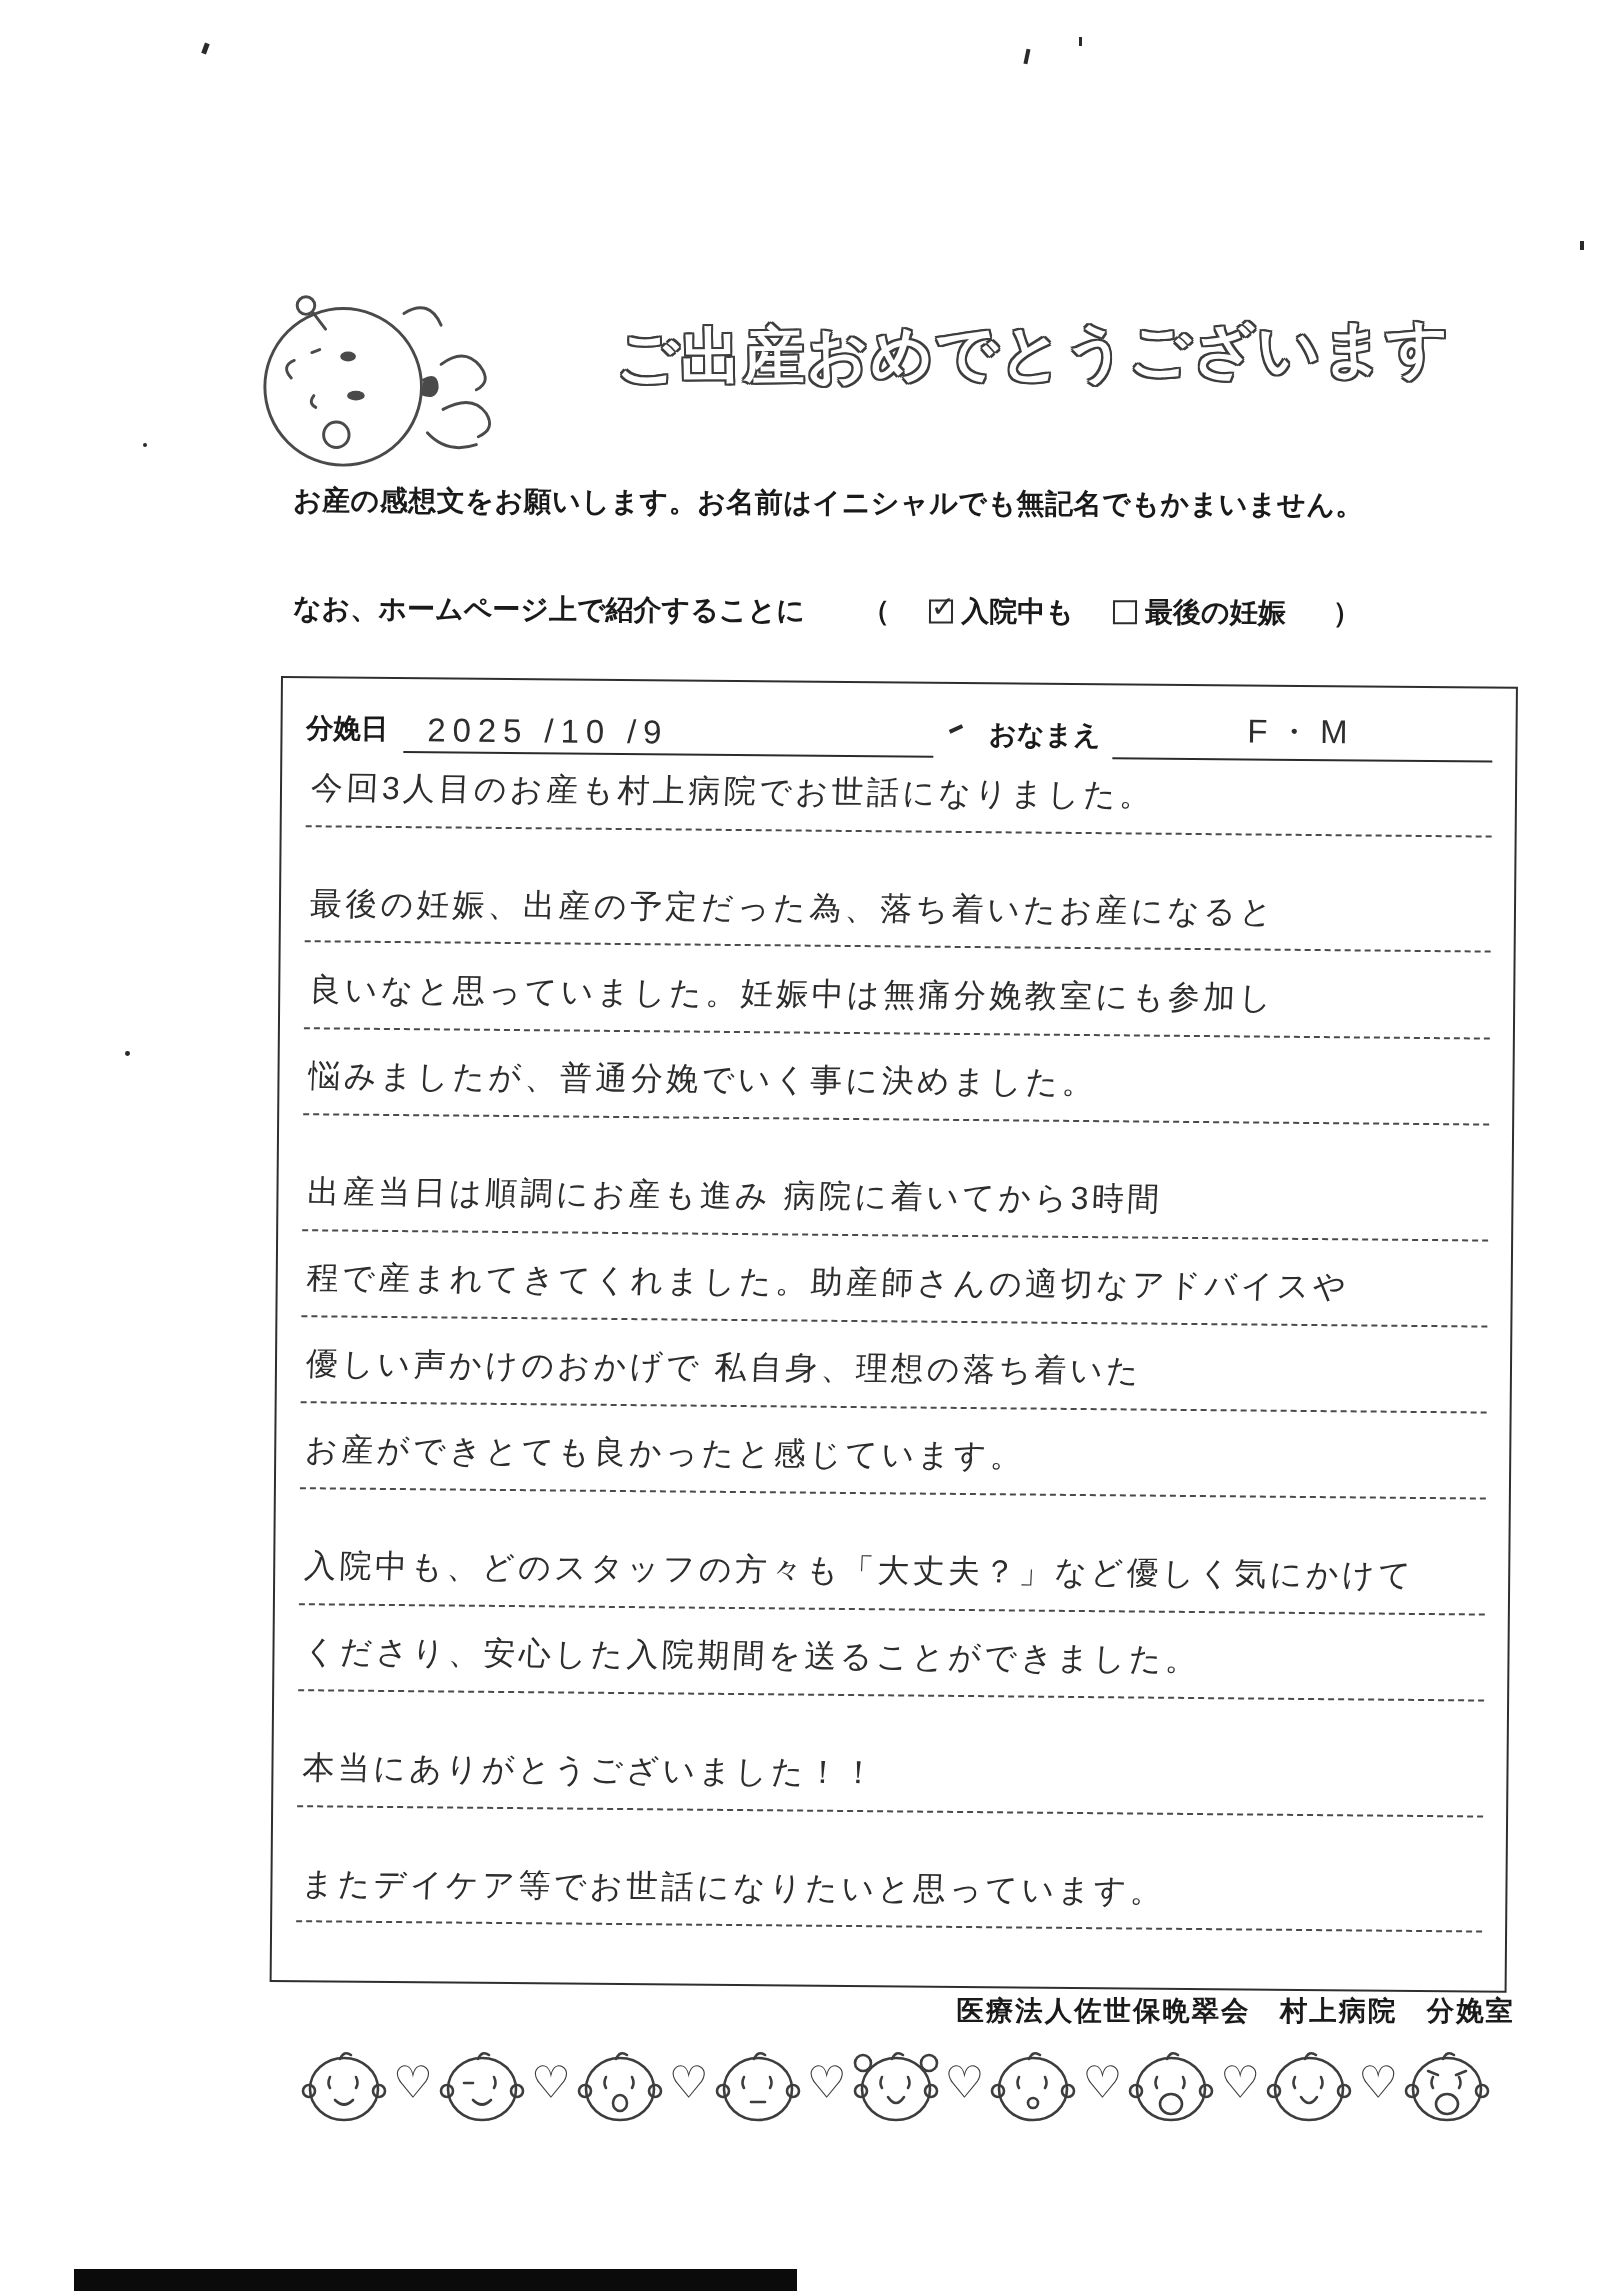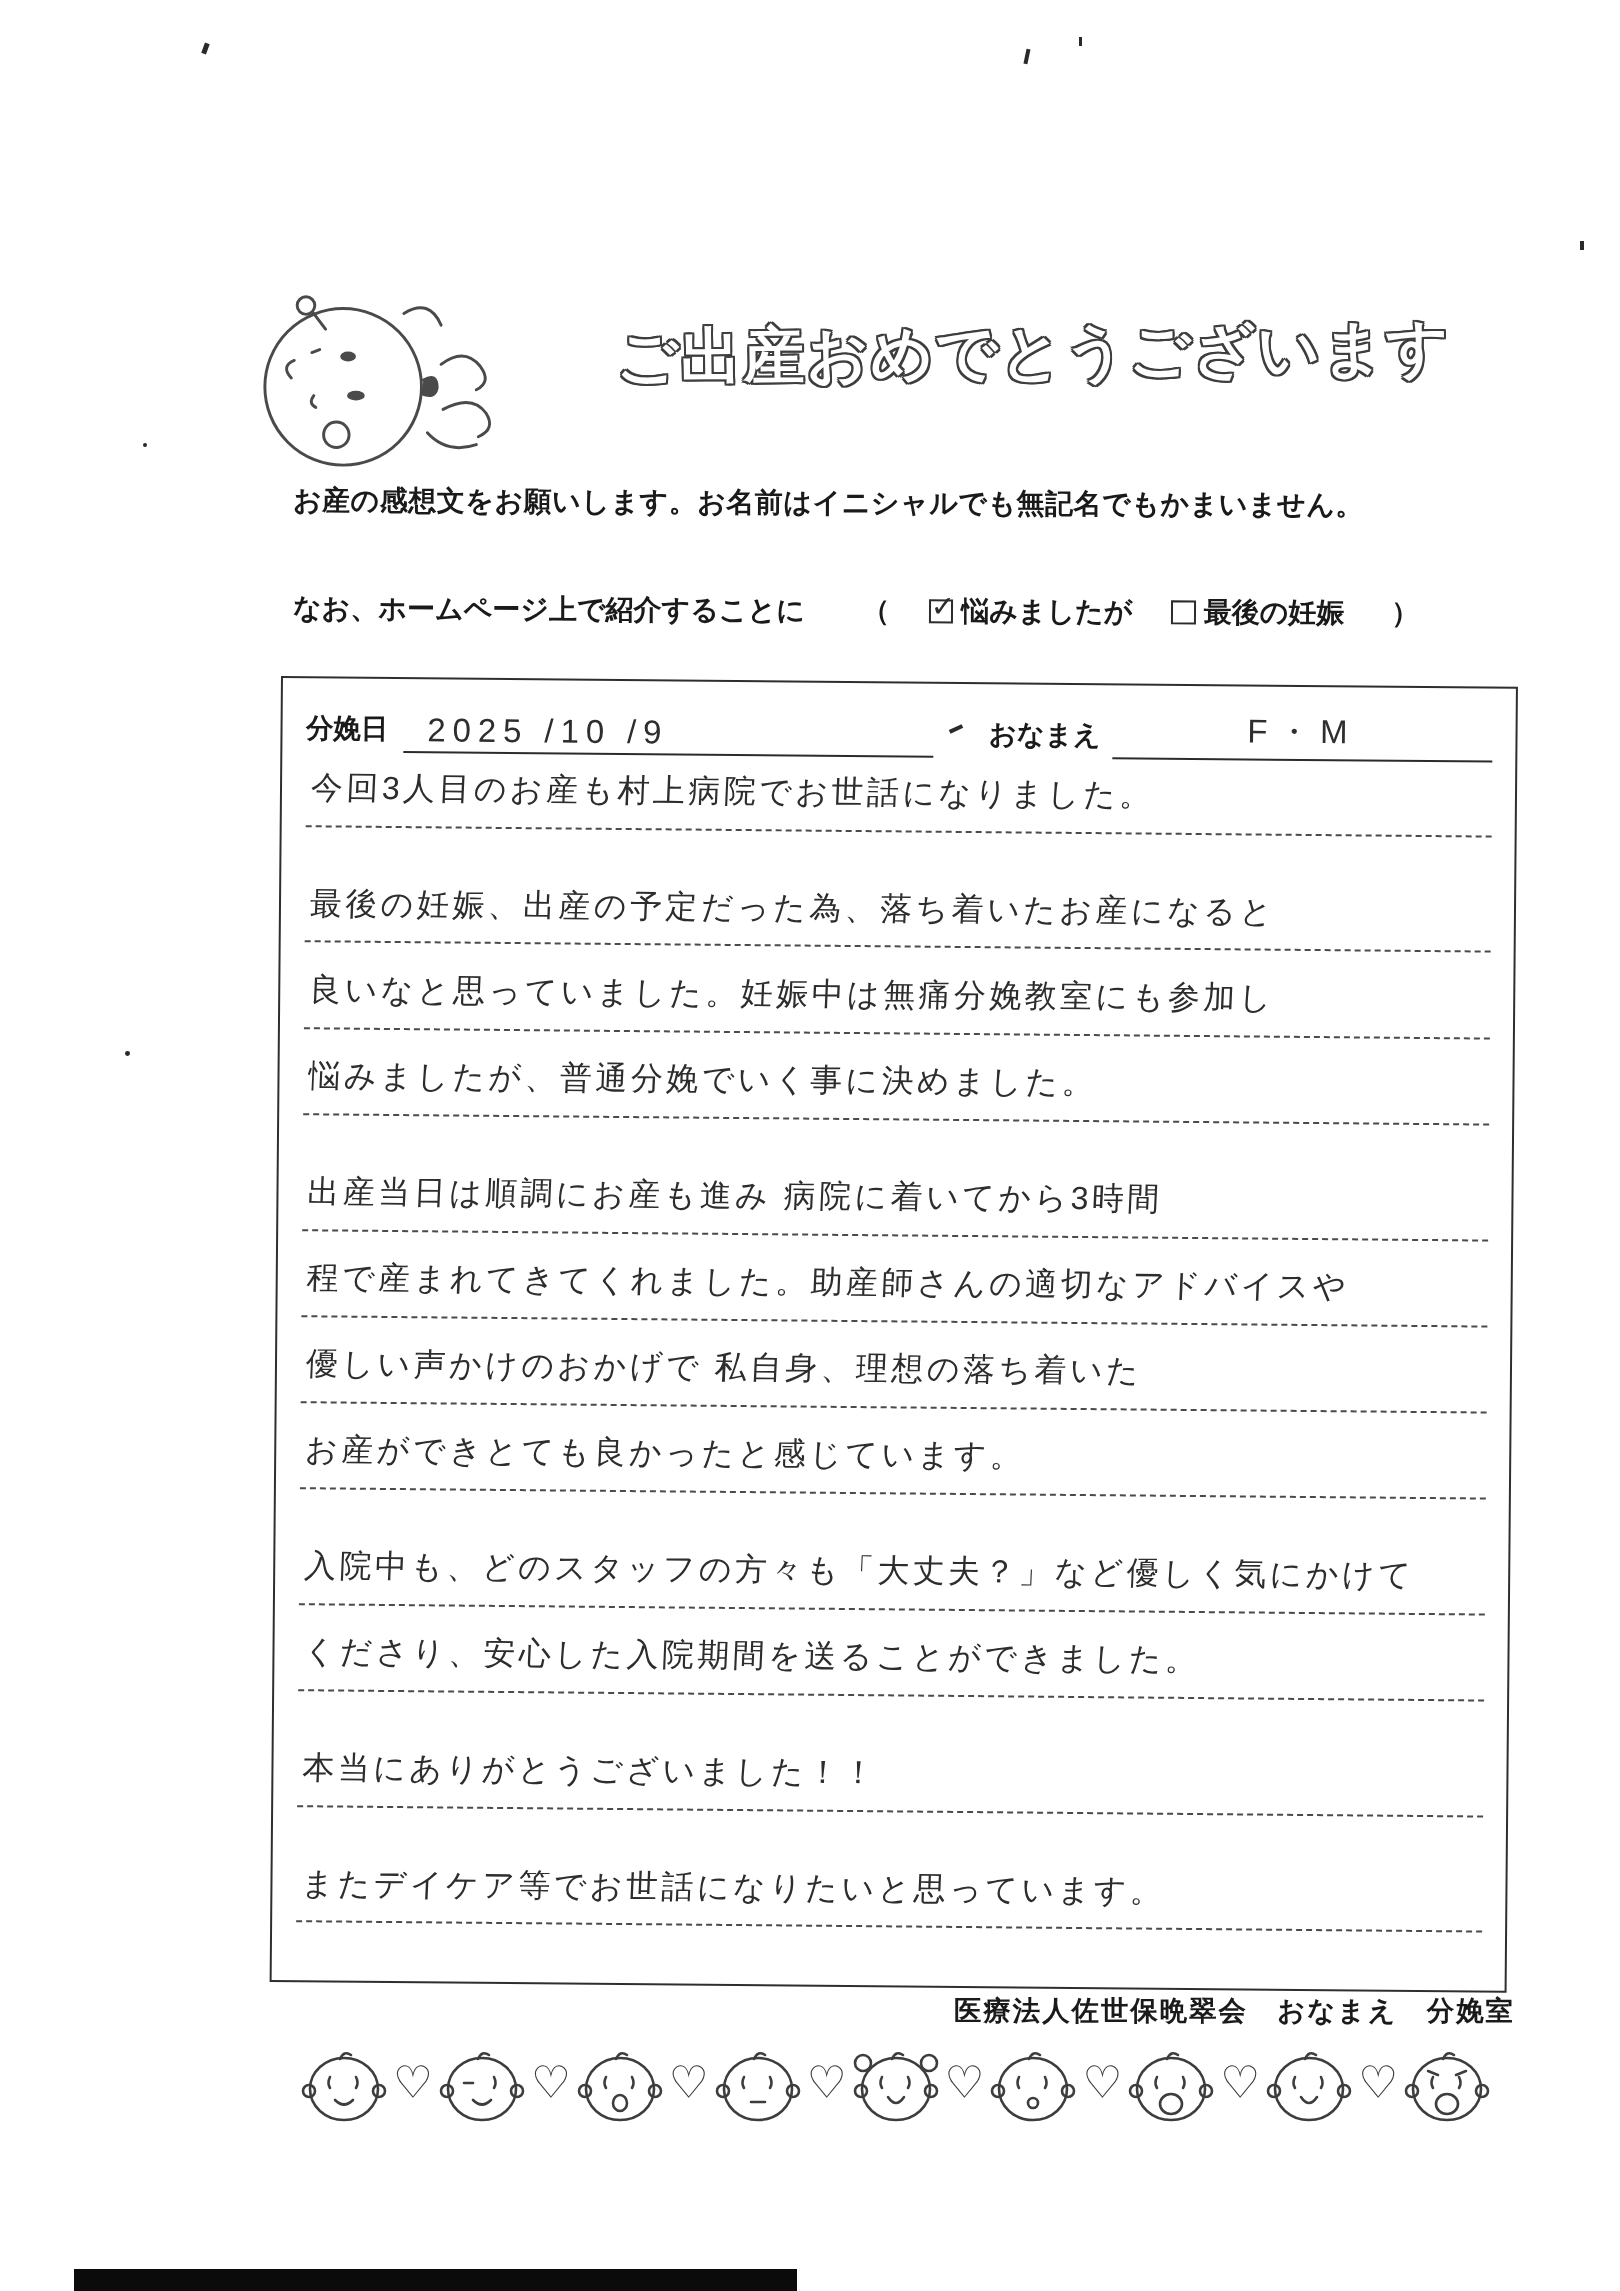--- a/index.html
+++ b/index.html
@@ -88,21 +88,21 @@
 
   <div class="intro">お産の感想文をお願いします。お名前はイニシャルでも無記名でもかまいません。</div>
 
   <div class="consent">
     <span>なお、ホームページ上で紹介することに</span>
     <span class="paren-open">（</span>
     <span class="cb-group">
       <span class="cb">
           <span class="tick">✓</span>
         </span>
-      <span>悩みましたが</span>
+      <span>入院中も</span>
     </span>
     <span class="cb-group">
       <span class="cb"></span>
       <span>最後の妊娠</span>
     </span>
     <span class="paren-close">）</span>
   </div>
 
   <div class="form-box">
     <div class="meta-row">
@@ -120,21 +120,21 @@
         <div class="letter-line"><span class="hw">程で産まれてきてくれました。助産師さんの適切なアドバイスや</span></div>
         <div class="letter-line"><span class="hw">優しい声かけのおかげで 私自身、理想の落ち着いた</span></div>
         <div class="letter-line"><span class="hw">お産ができとても良かったと感じています。</span></div>
         <div class="letter-line gap"><span class="hw">入院中も、どのスタッフの方々も「大丈夫？」など優しく気にかけて</span></div>
         <div class="letter-line"><span class="hw">くださり、安心した入院期間を送ることができました。</span></div>
         <div class="letter-line gap"><span class="hw">本当にありがとうございました！！</span></div>
         <div class="letter-line gap"><span class="hw">またデイケア等でお世話になりたいと思っています。</span></div>
       </div>
   </div>
 
-  <div class="org-line">医療法人佐世保晩翠会　おなまえ　分娩室</div>
+  <div class="org-line">医療法人佐世保晩翠会　村上病院　分娩室</div>
 
   <div class="stamps" id="stamps">
       <svg width="88" height="78" viewBox="0 0 88 78" fill="none" stroke="#3d3d3d" stroke-width="2.6" stroke-linecap="round">
         <ellipse cx="44" cy="42" rx="34" ry="31"></ellipse>
         <circle cx="9" cy="44" r="6"></circle>
         <circle cx="79" cy="44" r="6"></circle>
         <path d="M40 12 q4 -9 11 -4"></path>
         <path d="M30 30 q-3 6 0 11"></path>
         <path d="M56 30 q3 6 0 11"></path>
         <path d="M35 53 q9 9 18 0"></path>

